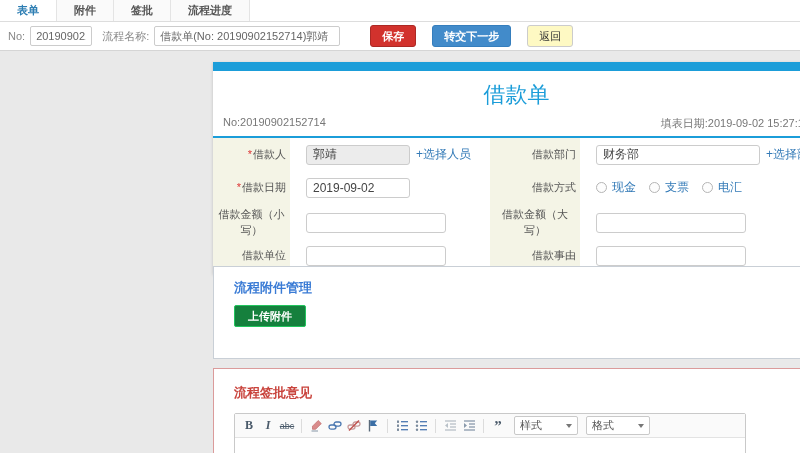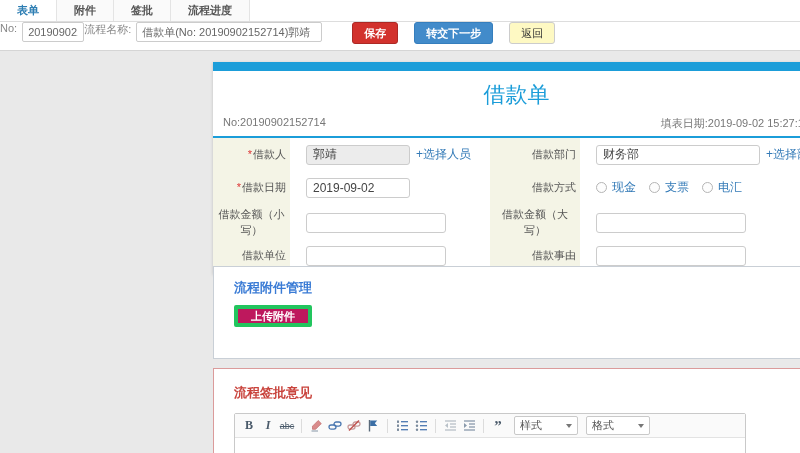--- a/index.html
+++ b/index.html
@@ -8,21 +8,21 @@
   .screen { position:relative; width:800px; height:453px; overflow:hidden; background:#e9e9e9; }
 
   
   .tabbar { height:22px; background:#fff; border-bottom:1px solid #ddd; display:flex; }
   .tab { padding:0 17px; line-height:21px; font-size:11px; font-weight:bold; color:#555;
          border-right:1px solid #e4e4e4; background:#fafafa; cursor:pointer; white-space:nowrap; }
   .tab.active { color:#2d7eb3; background:#fff; }
 
   
   .toolbar { height:29px; background:#fff; border-bottom:1px solid #d5d5d5; display:flex;
-             padding:0 0; font-size:11px; color:#888; }
+             align-items:center; padding:0 8px; font-size:11px; color:#888; }
   .tb-label { margin-right:5px; white-space:nowrap; }
   .tb-input { height:20px; border:1px solid #ccc; border-radius:2px; font-size:11px;
               padding:0 5px; color:#666; font-family:"Liberation Sans",sans-serif; }
   .btn { height:22px; font-size:11px; border-radius:3px; padding:0 11px; cursor:pointer;
          font-family:"Liberation Sans",sans-serif; white-space:nowrap; }
   .btn-save { background:#d2322d; border:1px solid #ac2925; color:#fff; font-weight:bold; margin-left:30px; }
   .btn-next { background:#428bca; border:1px solid #357ebd; color:#fff; font-weight:bold; margin-left:16px; }
   .btn-back { background:#fef9c3; border:1px solid #ccc; color:#333; margin-left:16px; }
 
   
@@ -48,21 +48,21 @@
   .radio { width:11px; height:11px; border:1px solid #b5b5b5; border-radius:50%; background:#fdfdfd;
            display:inline-block; margin-right:3px; vertical-align:-2px; cursor:pointer; }
   .radio-lbl { color:#337ab7; font-size:12px; margin-right:7px; cursor:pointer; }
 
   
   .section-attach { position:absolute; left:213px; top:266px; width:607px; height:93px;
                     background:#fff; border:1px solid #c9cfd6; }
   .h-attach { color:#3a7bd5; font-size:13px; font-weight:bold; margin:12px 0 0 20px; }
   .alert { margin:9px 20px 0 20px; height:26px; line-height:24px; background:#fcf8e7;
            border:1px solid #ebe3c9; font-size:11px; color:#555; padding-left:17px; }
-  .btn-upload { margin:8px 0 0 20px; background:#be185d; color:#fff; border:4px solid #22c55e;
+  .btn-upload { margin:8px 0 0 20px; background:#15803d; color:#fff; border:1px solid #22c55e;
                 font-size:11px; font-weight:bold; height:22px; padding:0 13px; border-radius:2px; cursor:pointer;
                 font-family:"Liberation Sans",sans-serif; }
 
   
   .section-sign { position:absolute; left:213px; top:368px; width:607px; height:130px;
                   background:#fff; border:1px solid #db9b9b; }
   .h-sign { color:#c9443d; font-size:13px; font-weight:bold; margin:15px 0 0 20px; }
   .editor { margin:11px 0 0 20px; width:512px; border:1px solid #c9c9c9; border-radius:2px; background:#fff; }
   .ed-toolbar { height:24px; display:flex; align-items:center; padding:0 6px;
                 border-bottom:1px solid #e3e3e3; background:#fafafa; gap:3px; }
@@ -89,21 +89,21 @@
   <div class="tabbar">
     <div class="tab active">表单</div>
     <div class="tab">附件</div>
     <div class="tab">签批</div>
     <div class="tab">流程进度</div>
   </div>
 
   <div class="toolbar">
     <span class="tb-label">No:</span>
     <input class="tb-input" style="width: 62px;" value="20190902152714">
-    <span class="tb-label" style="">流程名称:</span>
+    <span class="tb-label" style="margin-left:10px">流程名称:</span>
     <input class="tb-input" style="width: 186px;" value="借款单(No: 20190902152714)郭靖">
     <button class="btn btn-save">保存</button>
     <button class="btn btn-next">转交下一步</button>
     <button class="btn btn-back">返回</button>
   </div>
 
   <div class="panel">
     <div class="panel-topbar"></div>
     <div class="doc-title">借款单</div>
     <div class="meta">

